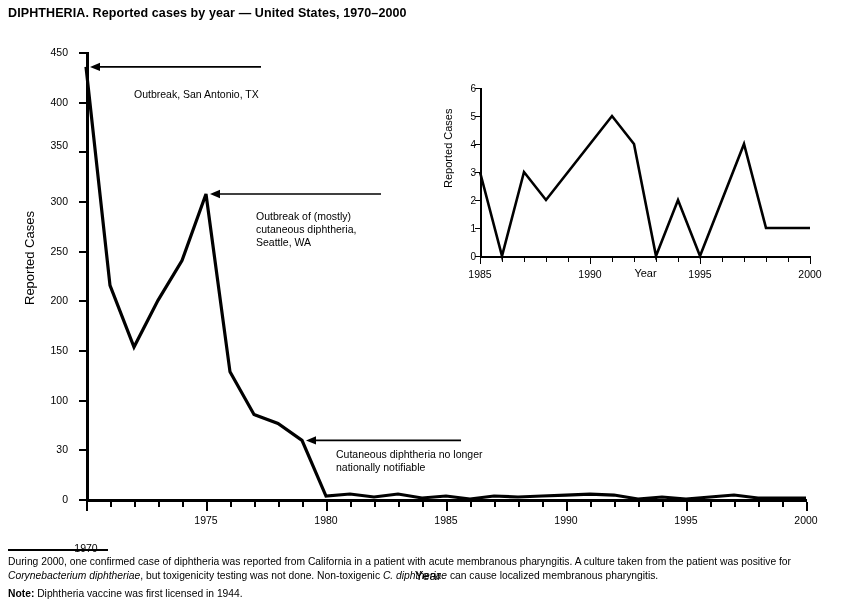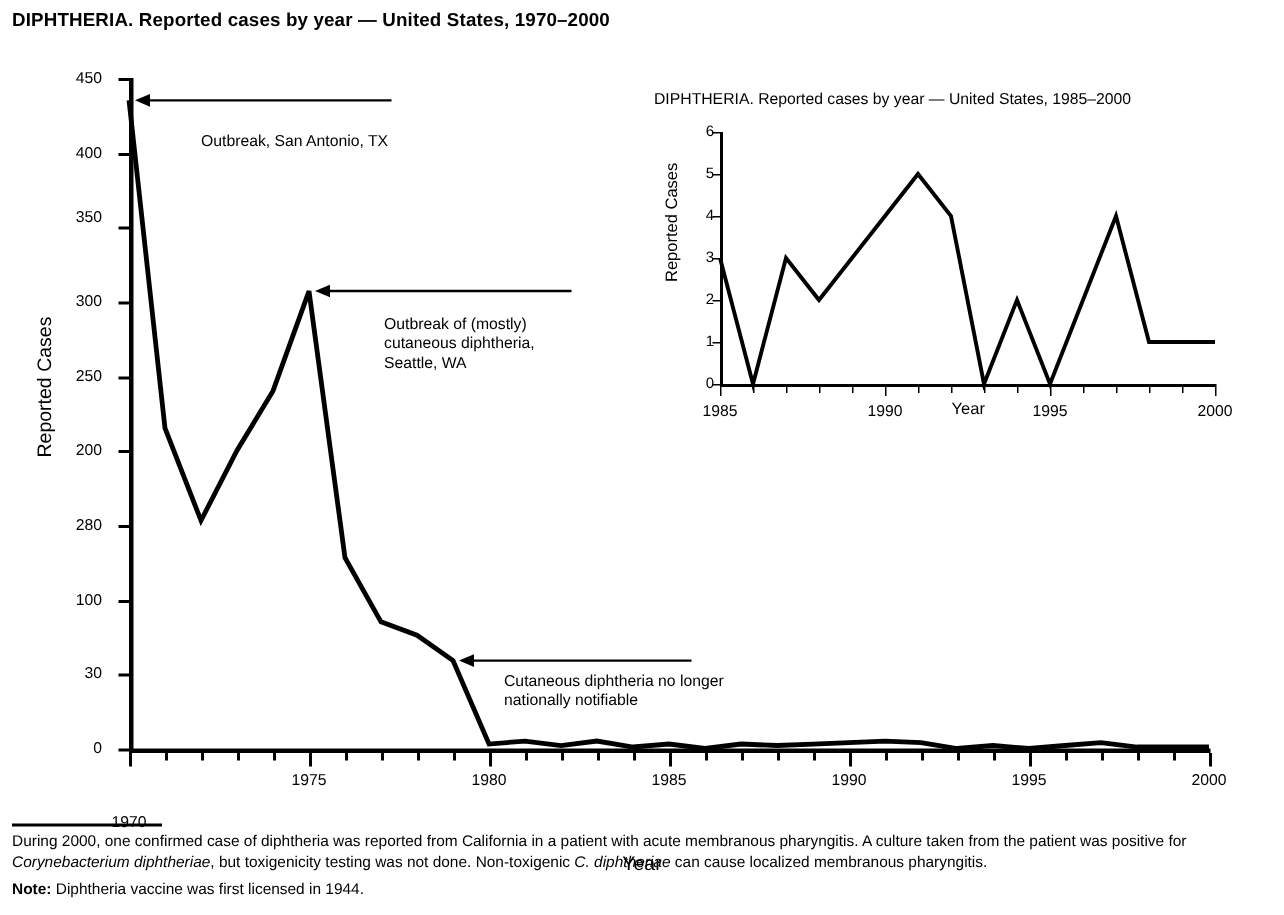--- a/index.html
+++ b/index.html
@@ -110,21 +110,21 @@
     <div class="axis-line" id="main-yaxis"></div>
     <div class="axis-line" id="main-xaxis"></div>
     <div id="main-yticks">
         <div class="ytick" style="top: 447px;"></div>
         <div class="ytick-label" style="top: 447px;">0</div>
         <div class="ytick" style="top: 397.333px;"></div>
         <div class="ytick-label" style="top: 397.333px;">30</div>
         <div class="ytick" style="top: 347.667px;"></div>
         <div class="ytick-label" style="top: 347.667px;">100</div>
         <div class="ytick" style="top: 298px;"></div>
-        <div class="ytick-label" style="top: 298px;">280</div>
+        <div class="ytick-label" style="top: 298px;">150</div>
         <div class="ytick" style="top: 248.333px;"></div>
         <div class="ytick-label" style="top: 248.333px;">200</div>
         <div class="ytick" style="top: 198.667px;"></div>
         <div class="ytick-label" style="top: 198.667px;">250</div>
         <div class="ytick" style="top: 149px;"></div>
         <div class="ytick-label" style="top: 149px;">300</div>
         <div class="ytick" style="top: 99.3333px;"></div>
         <div class="ytick-label" style="top: 93px;">350</div>
         <div class="ytick" style="top: 49.6667px;"></div>
         <div class="ytick-label" style="top: 49.6667px;">400</div>
@@ -186,21 +186,20 @@
 
   <div class="annotation" id="ann-0">Outbreak, San Antonio, TX</div>
   <div class="annotation" id="ann-1">Outbreak of (mostly)
 cutaneous diphtheria,
 Seattle, WA</div>
   <div class="annotation" id="ann-2">Cutaneous diphtheria no longer
 nationally notifiable</div>
 </div>
 
 <div id="inset">
-  <div id="inset-title">DIPHTHERIA. Reported cases by year — United States, 1985–2000</div>
   <div id="inset-ylabel">Reported Cases</div>
   <div id="inset-xlabel">Year</div>
 
   <div id="inset-plot">
     <div class="axis-line" id="inset-yaxis"></div>
     <div class="axis-line" id="inset-xaxis"></div>
     <div id="inset-yticks">
         <div class="iytick" style="top: 168px;"></div>
         <div class="iytick-label" style="top: 168px;">0</div>
         <div class="iytick" style="top: 140px;"></div>

